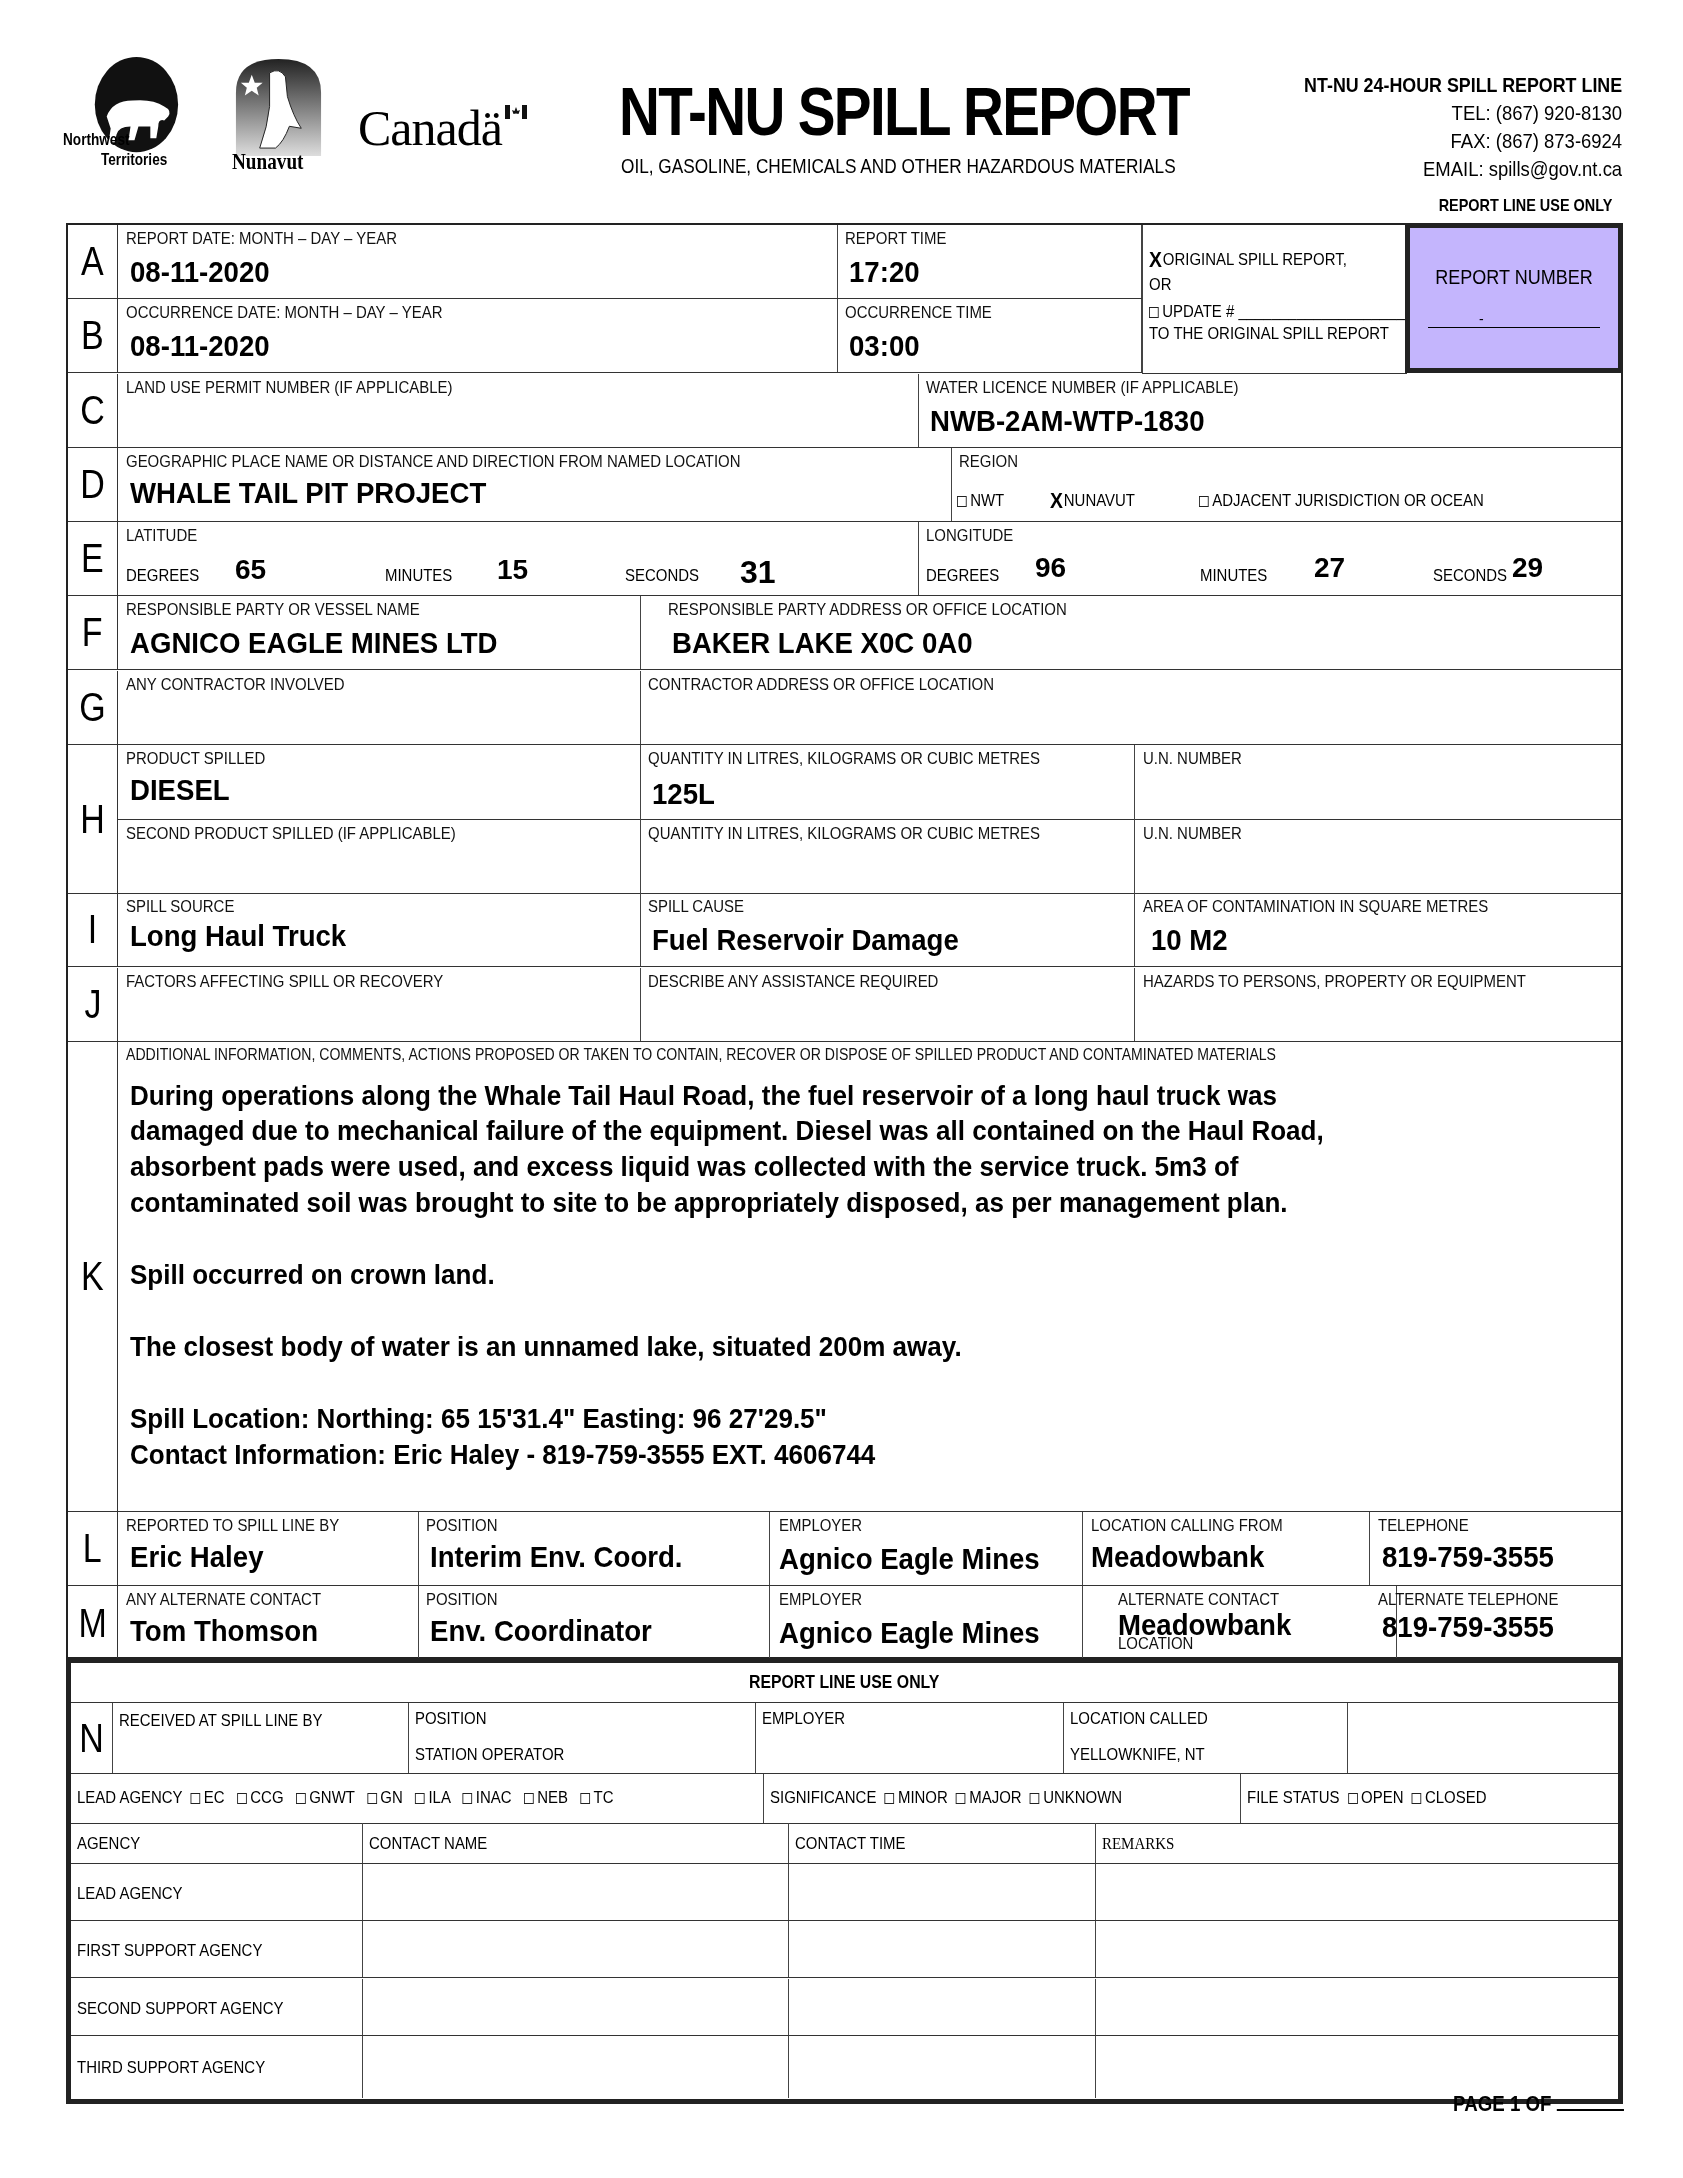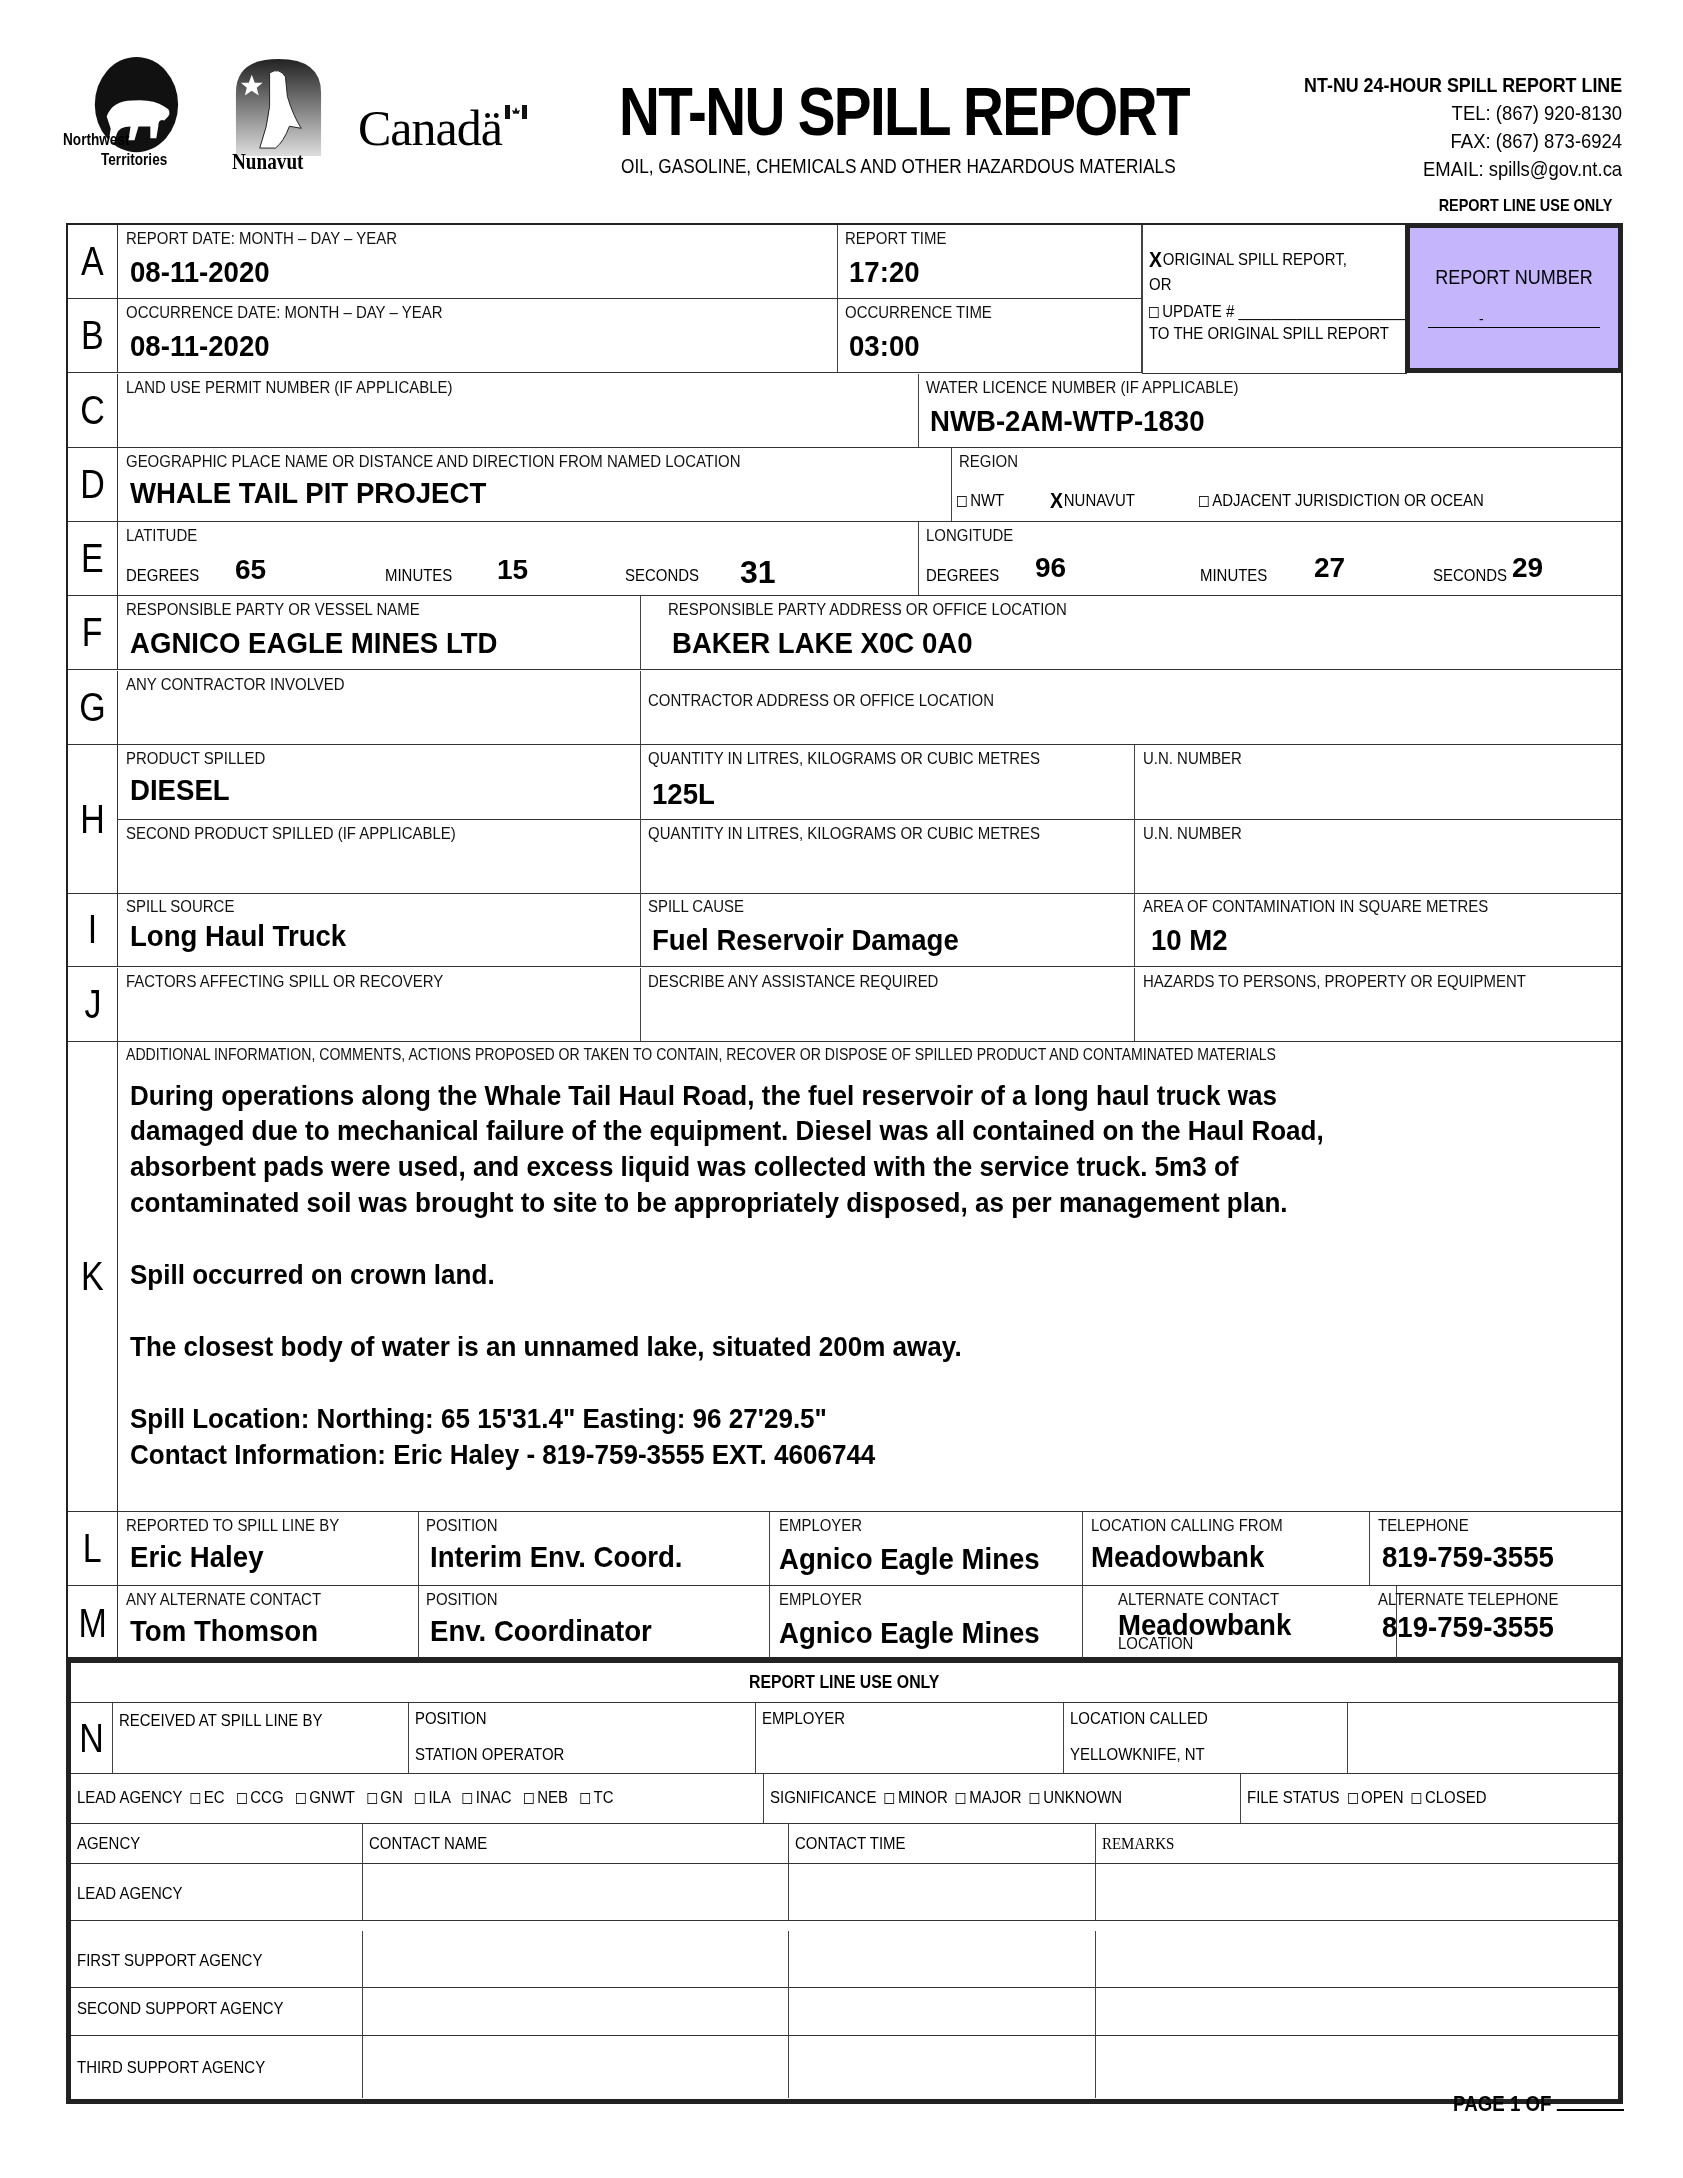--- a/index.html
+++ b/index.html
@@ -223,21 +223,21 @@
   </div>
 
   <div class="row" style="top:446px;height:74px;">
     <div class="letter">
         <span>G</span>
       </div>
     <div class="cell" style="left:50px;width:523px;">
       <div class="lbl">ANY CONTRACTOR INVOLVED</div>
       <div class="val" style="top:30px;"></div>
     </div>
-    <div class="cell last" style="left:572px;right:0;margin-top:16px;">
+    <div class="cell last" style="left:572px;right:0;">
       <div class="lbl">CONTRACTOR ADDRESS OR OFFICE LOCATION</div>
       <div class="val" style="top:30px;"></div>
     </div>
   </div>
 
   <div class="row" style="top:520px;height:149px;">
     <div class="letter">
         <span>H</span>
       </div>
     <div class="abs" style="left:50px;right:0;top:74px;border-top:1.5px solid #333;"></div>
@@ -438,21 +438,21 @@
   </div>
 
   <div class="rl-row" style="top:201px;height:57px;">
     <div class="rl-cell" style="left:0;width:292px;">
         <div class="rl-txt" style="top:20px;">LEAD AGENCY</div>
       </div>
     <div class="rl-cell" style="left:292px;width:426px;"></div>
     <div class="rl-cell" style="left:718px;width:307px;"></div>
     <div class="rl-cell last" style="left:1025px;right:0;"></div>
   </div>
-  <div class="rl-row" style="top:268px;height:57px;">
+  <div class="rl-row" style="top:258px;height:57px;">
     <div class="rl-cell" style="left:0;width:292px;">
         <div class="rl-txt" style="top:20px;">FIRST SUPPORT AGENCY</div>
       </div>
     <div class="rl-cell" style="left:292px;width:426px;"></div>
     <div class="rl-cell" style="left:718px;width:307px;"></div>
     <div class="rl-cell last" style="left:1025px;right:0;"></div>
   </div>
   <div class="rl-row" style="top:316px;height:57px;">
     <div class="rl-cell" style="left:0;width:292px;">
         <div class="rl-txt" style="top:20px;">SECOND SUPPORT AGENCY</div>

